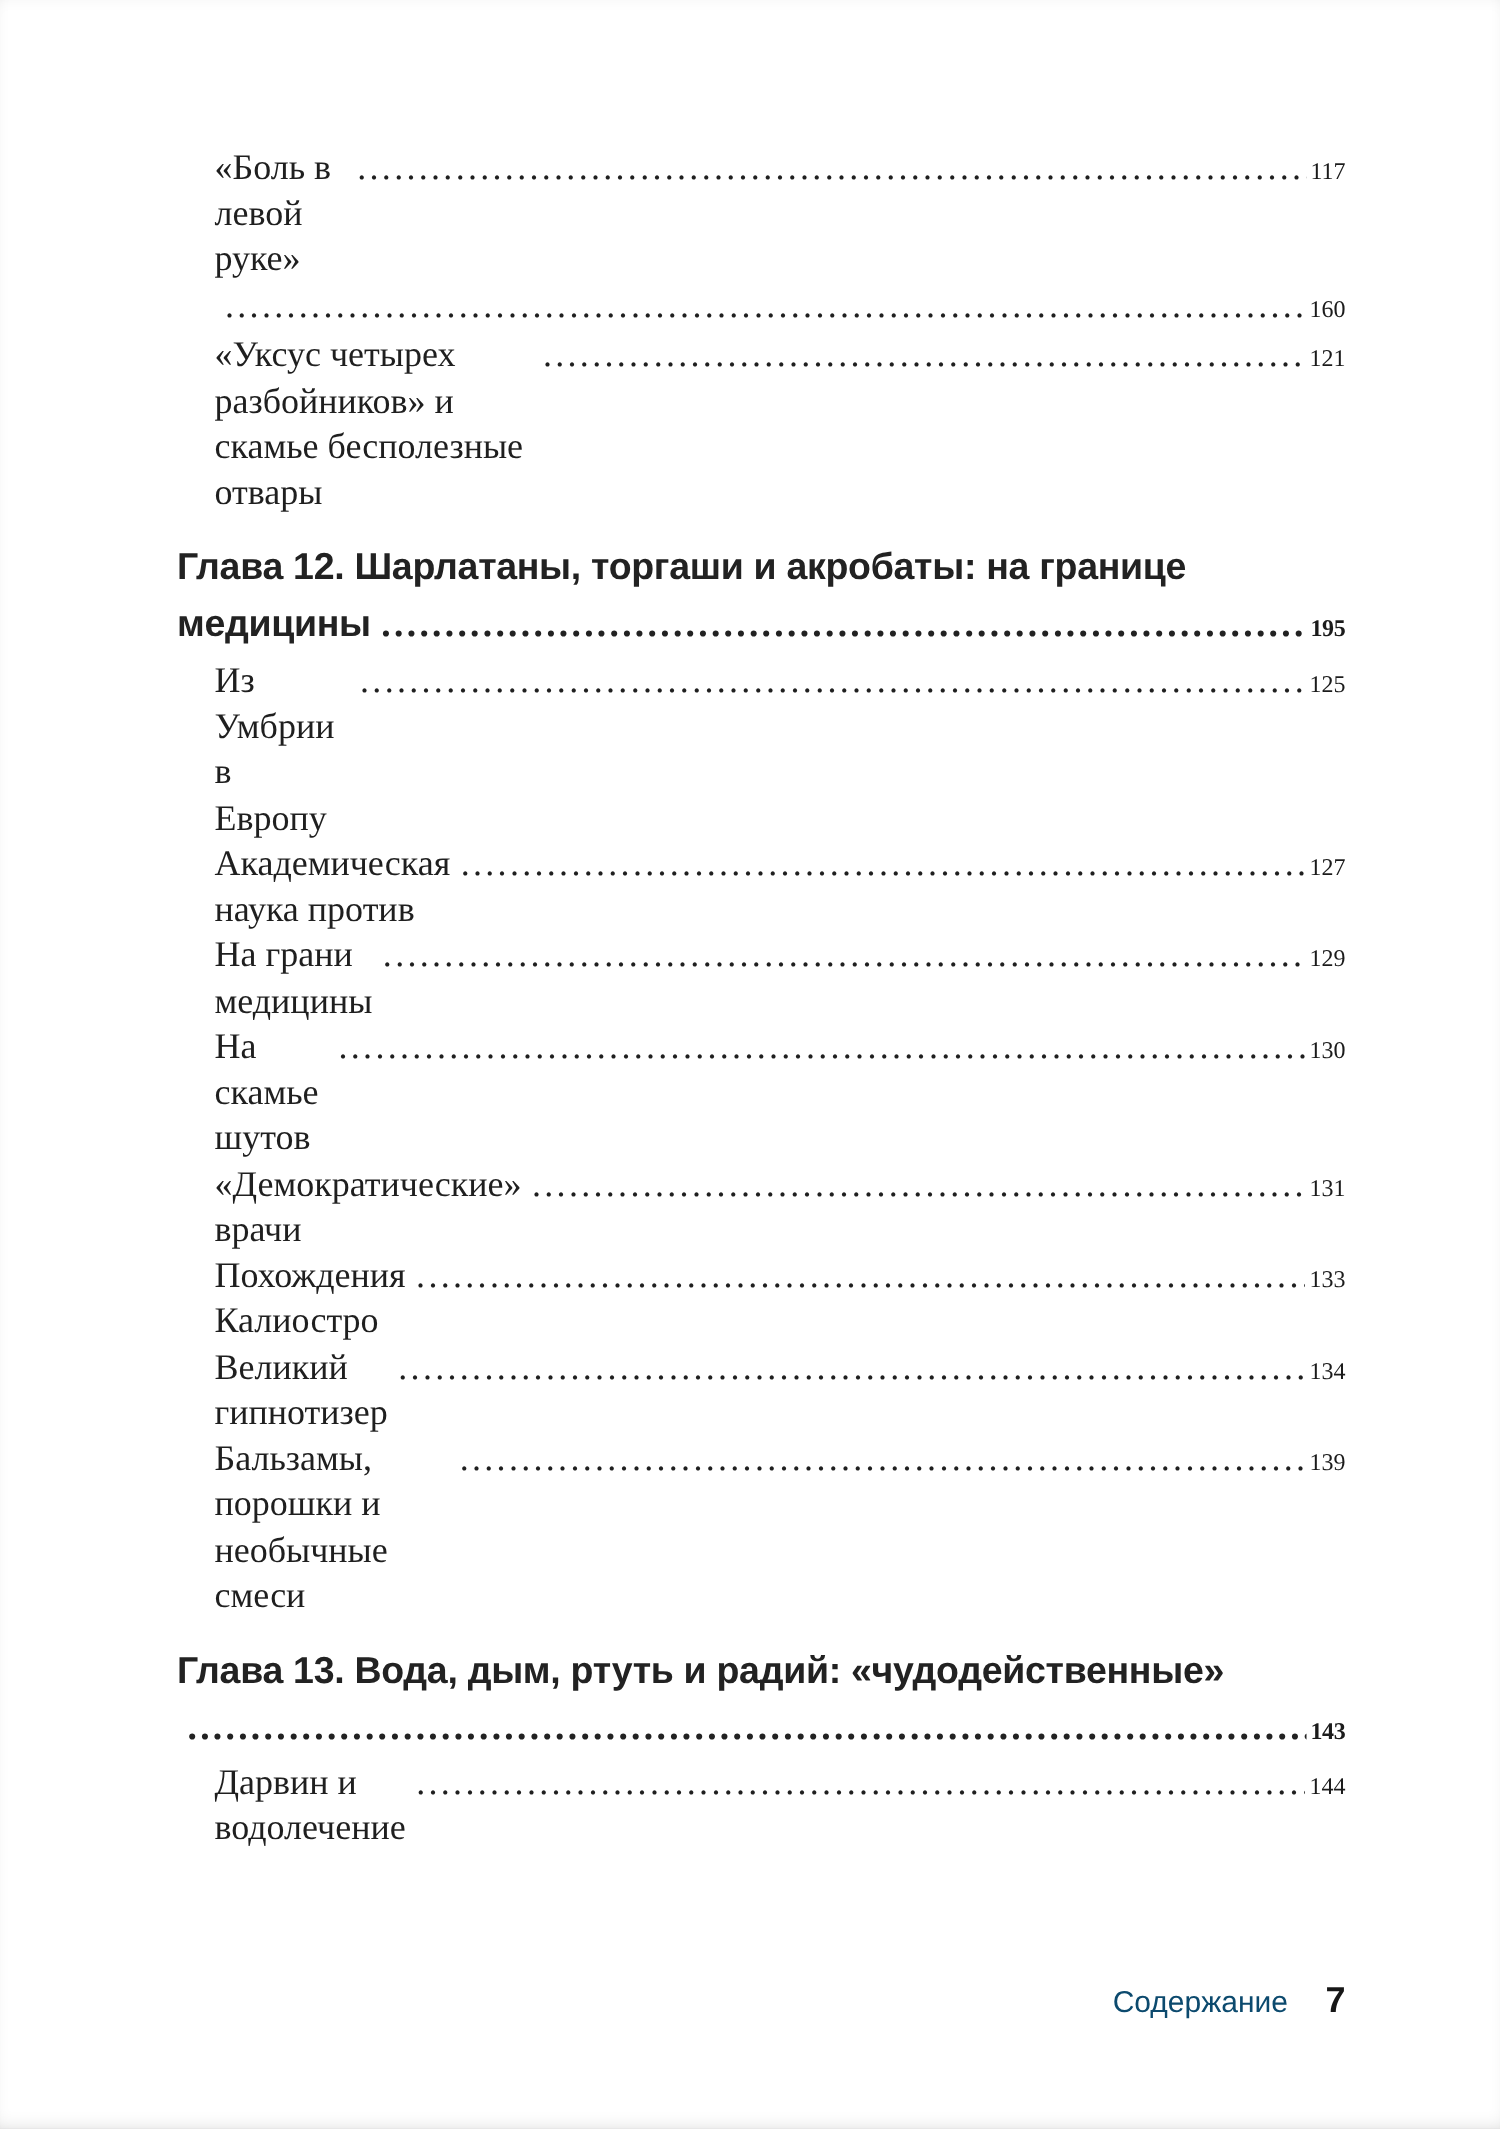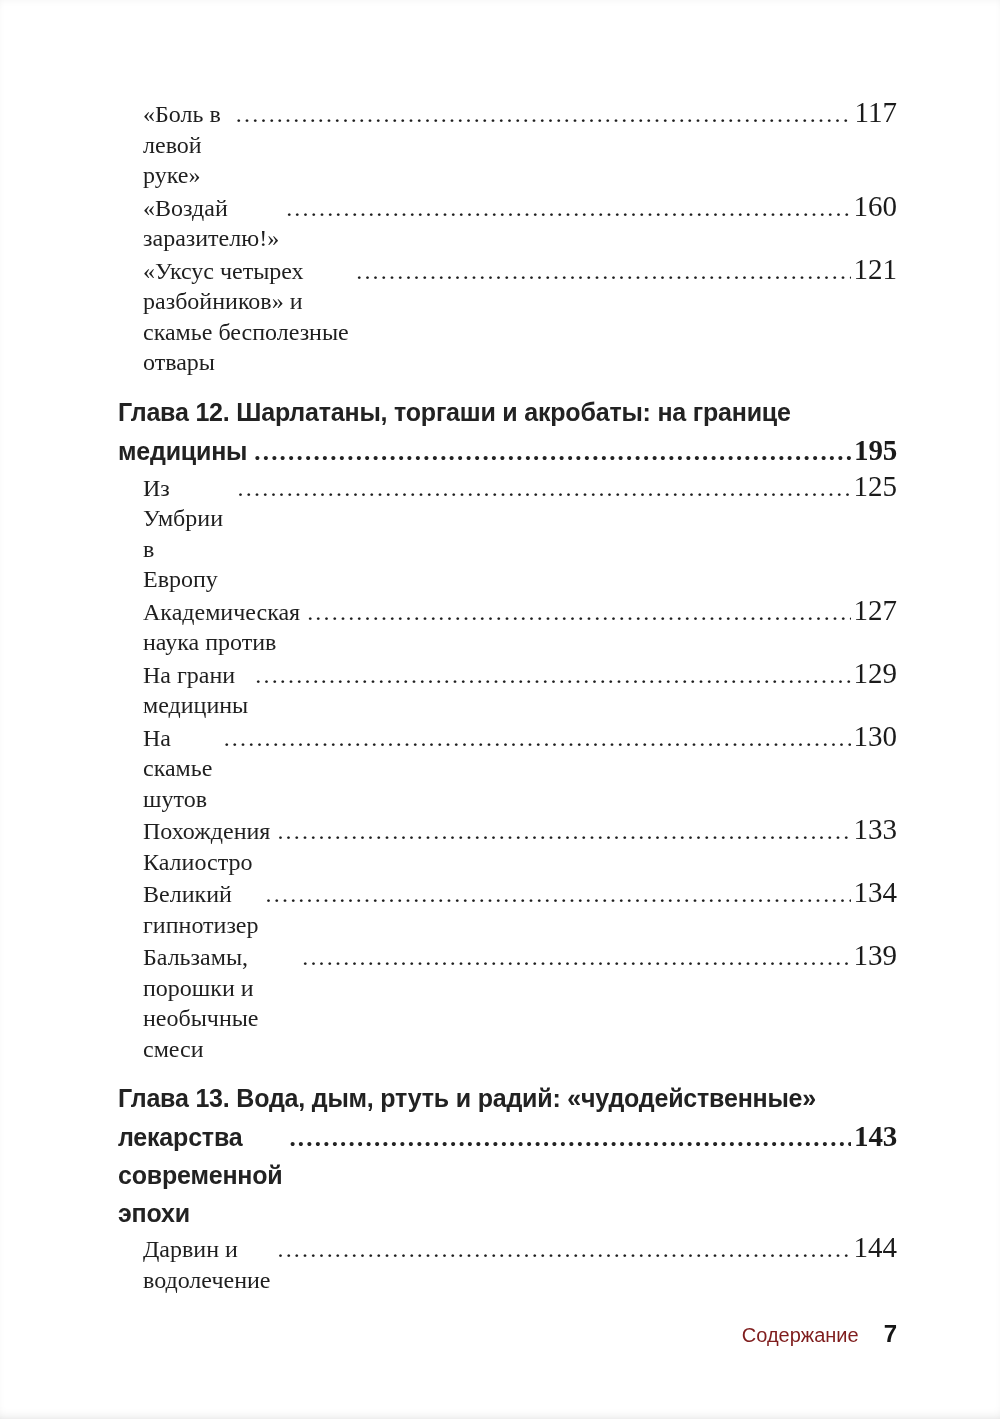--- a/index.html
+++ b/index.html
@@ -57,62 +57,61 @@
     font-family: "Liberation Serif", "DejaVu Serif", serif;
   }
   .dots::after {
     content: "....................................................................................................................................................................................";
     letter-spacing: 2.2px;
   }
   
   .pagenum {
     flex: 0 0 auto;
     font-family: "Liberation Serif", "DejaVu Serif", serif;
-    font-size: 29px;
+    font-size: 16px;
     color: #1b1b1b;
   }
   .toc-row.sub .pagenum { font-weight: 400; }
   .chapter-line .pagenum,
   .toc-row.top .pagenum { font-weight: 700; }
   .chapter-line .dots,
   .toc-row.top .dots { font-weight: 700; }
   
   .footer {
     position: absolute;
     top: 1320px;
     right: 103px;
     display: flex;
     align-items: baseline;
     gap: 25px;
   }
   .footer-label {
     font-family: "Liberation Sans", "DejaVu Sans", sans-serif;
     font-weight: 400;
     font-size: 20px;
-    color: #7f1d1d;
+    color: #0c4a6e;
   }
   .footer-num {
     font-family: "Liberation Sans", "DejaVu Sans", sans-serif;
     font-weight: 700;
     font-size: 24px;
     color: #161616;
   }
 </style>
 </head>
 <body>
 
 <div class="page">
   <div class="content" id="toc-list">
       <div class="toc-row sub">
         <span class="label">«Боль в левой руке»</span>
         <span class="dots"></span>
         <span class="pagenum">117</span>
       </div>
       <div class="toc-row sub">
-        <span class="label">«Воздай заразителю!»</span>
         <span class="dots"></span>
         <span class="pagenum">160</span>
       </div>
       <div class="toc-row sub">
         <span class="label">«Уксус четырех разбойников» и скамье бесполезные отвары</span>
         <span class="dots"></span>
         <span class="pagenum">121</span>
       </div>
       <div class="toc-chapter">
         <div class="chapter-line"><span class="label">Глава 12. Шарлатаны, торгаши и акробаты: на границе</span></div>
@@ -136,38 +135,42 @@
         <span class="label">На грани медицины</span>
         <span class="dots"></span>
         <span class="pagenum">129</span>
       </div>
       <div class="toc-row sub">
         <span class="label">На скамье шутов</span>
         <span class="dots"></span>
         <span class="pagenum">130</span>
       </div>
       <div class="toc-row sub">
+        <span class="label">«Демократические» врачи</span>
+        <span class="dots"></span>
+        <span class="pagenum">131</span>
+      </div>
+      <div class="toc-row sub">
         <span class="label">Похождения Калиостро</span>
         <span class="dots"></span>
         <span class="pagenum">133</span>
       </div>
       <div class="toc-row sub">
         <span class="label">Великий гипнотизер</span>
         <span class="dots"></span>
         <span class="pagenum">134</span>
       </div>
       <div class="toc-row sub">
         <span class="label">Бальзамы, порошки и необычные смеси</span>
         <span class="dots"></span>
         <span class="pagenum">139</span>
       </div>
       <div class="toc-chapter">
         <div class="chapter-line"><span class="label">Глава 13. Вода, дым, ртуть и радий: «чудодейственные»</span></div>
         <div class="toc-row chapter-line">
-          <span class="label">лекарства современной эпохи</span>
           <span class="dots"></span>
           <span class="pagenum">143</span>
         </div>
       </div>
       <div class="toc-row sub">
         <span class="label">Дарвин и водолечение</span>
         <span class="dots"></span>
         <span class="pagenum">144</span>
       </div>
     </div>

